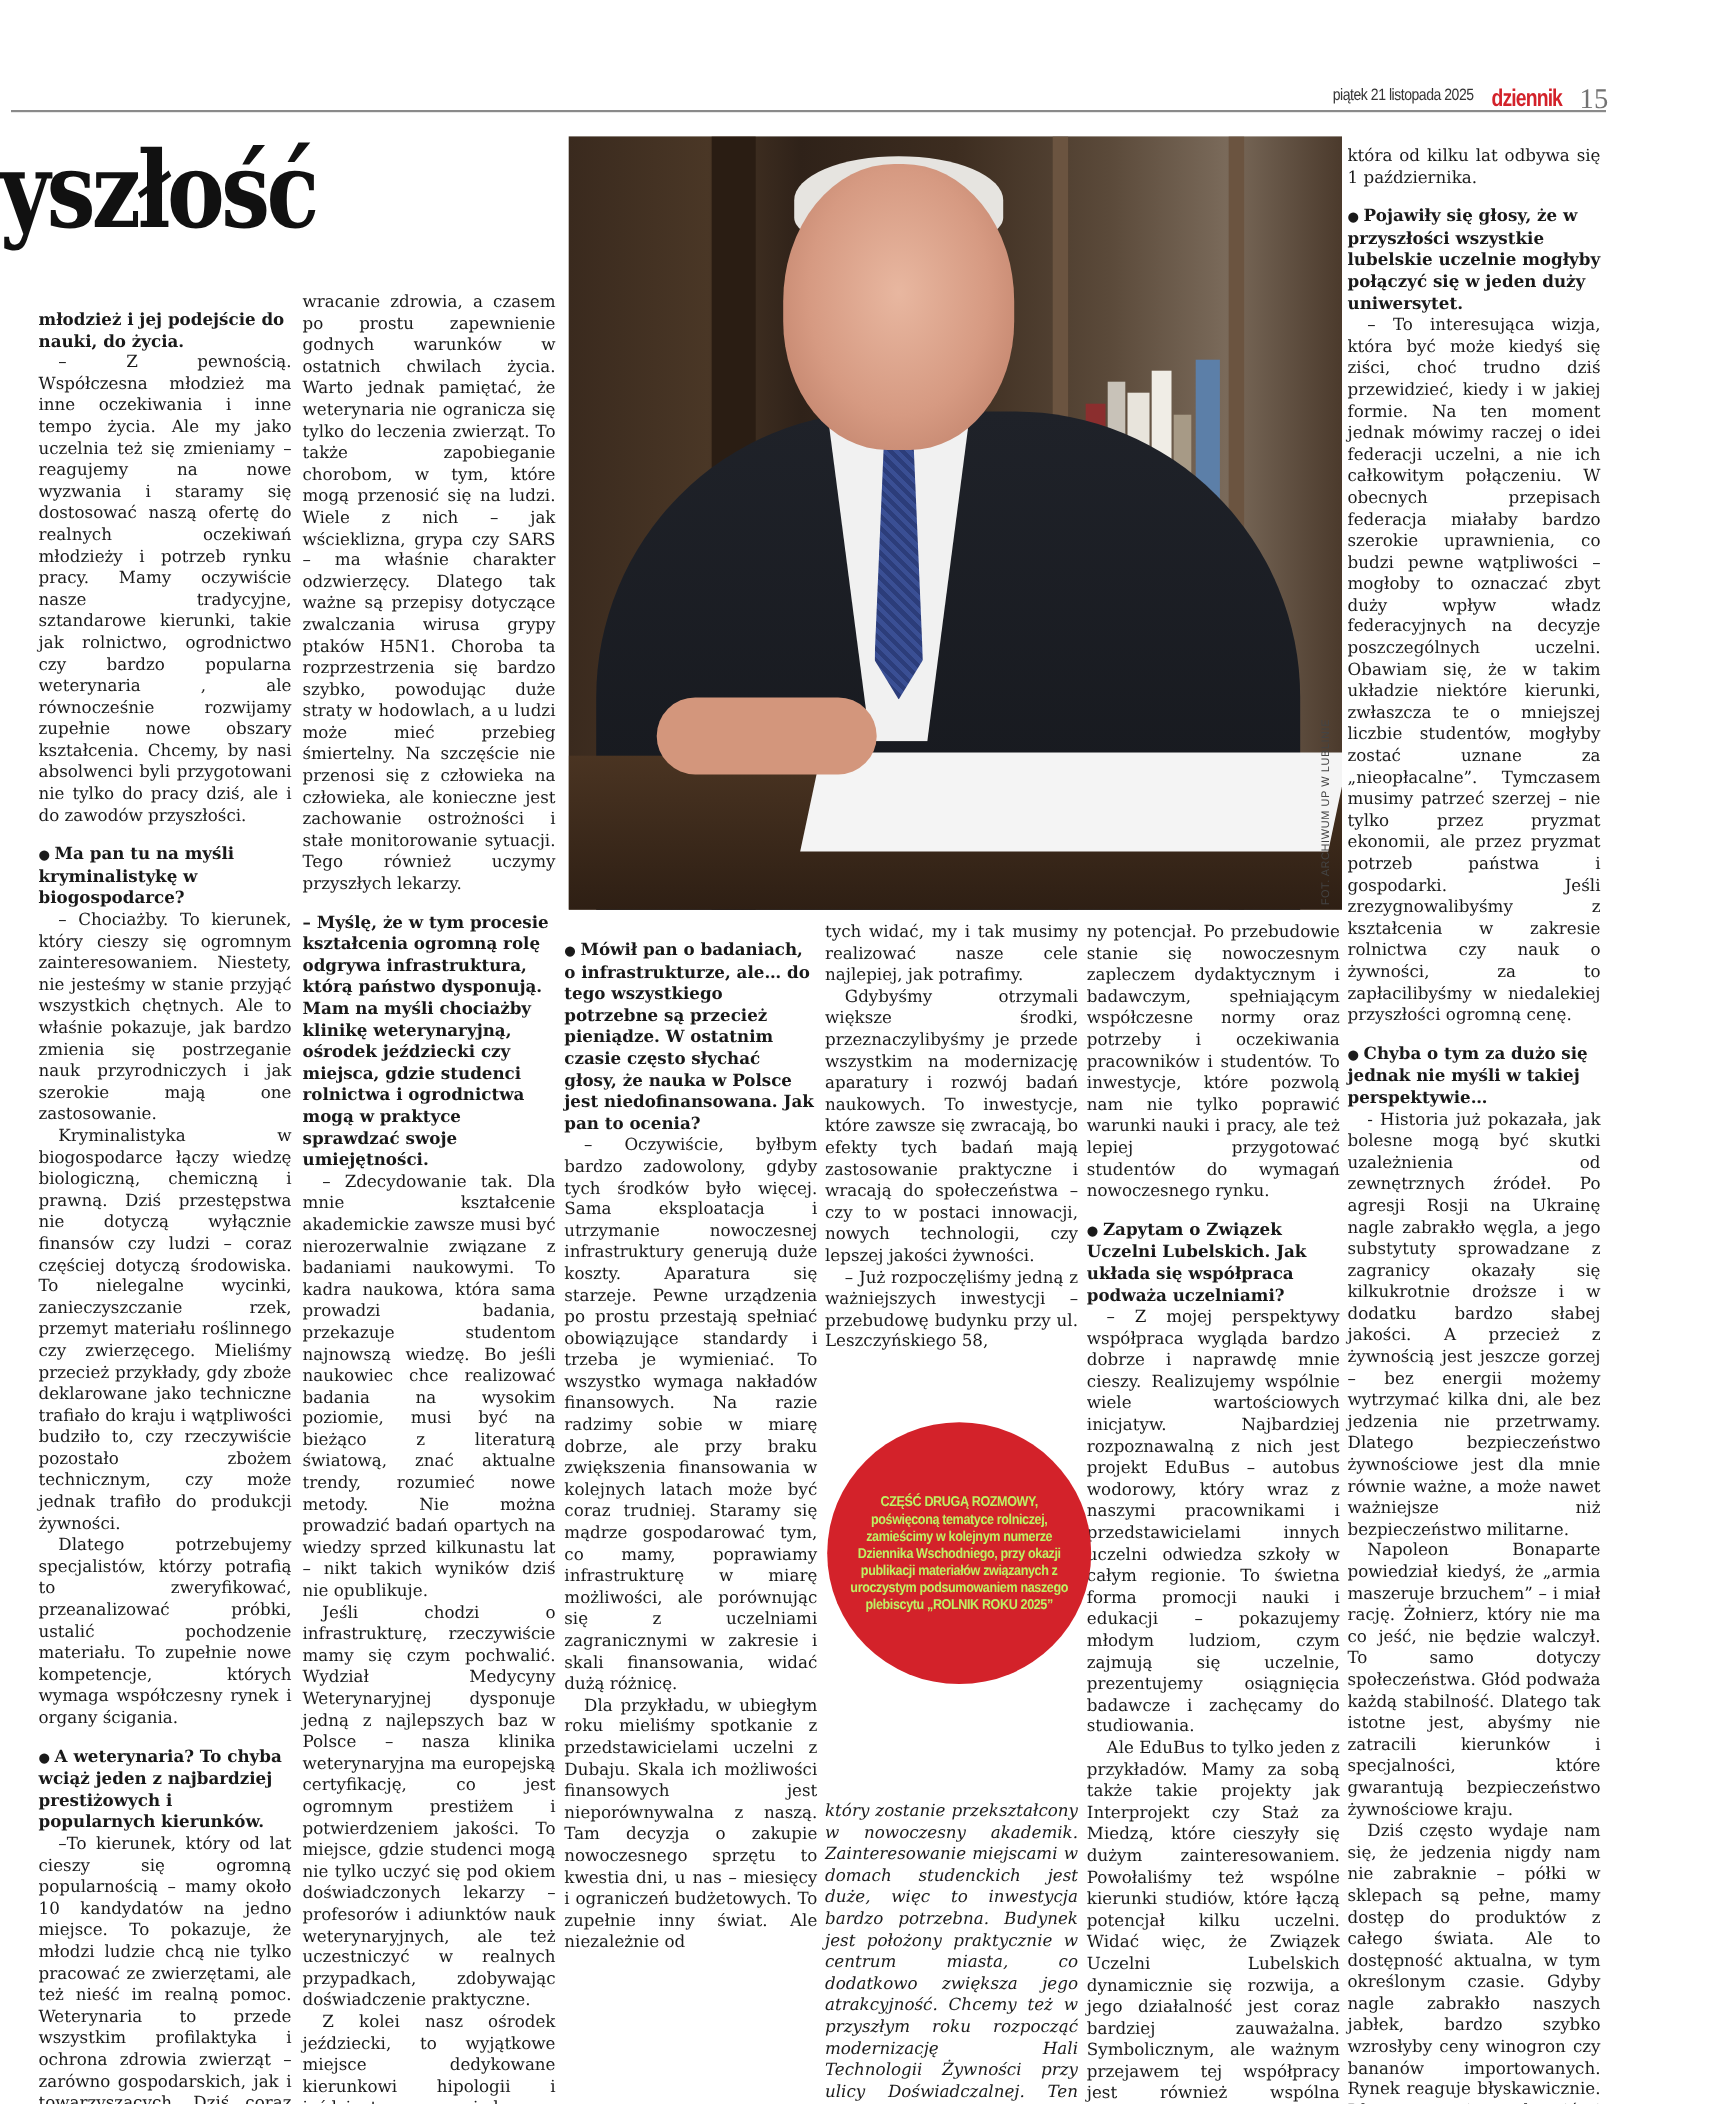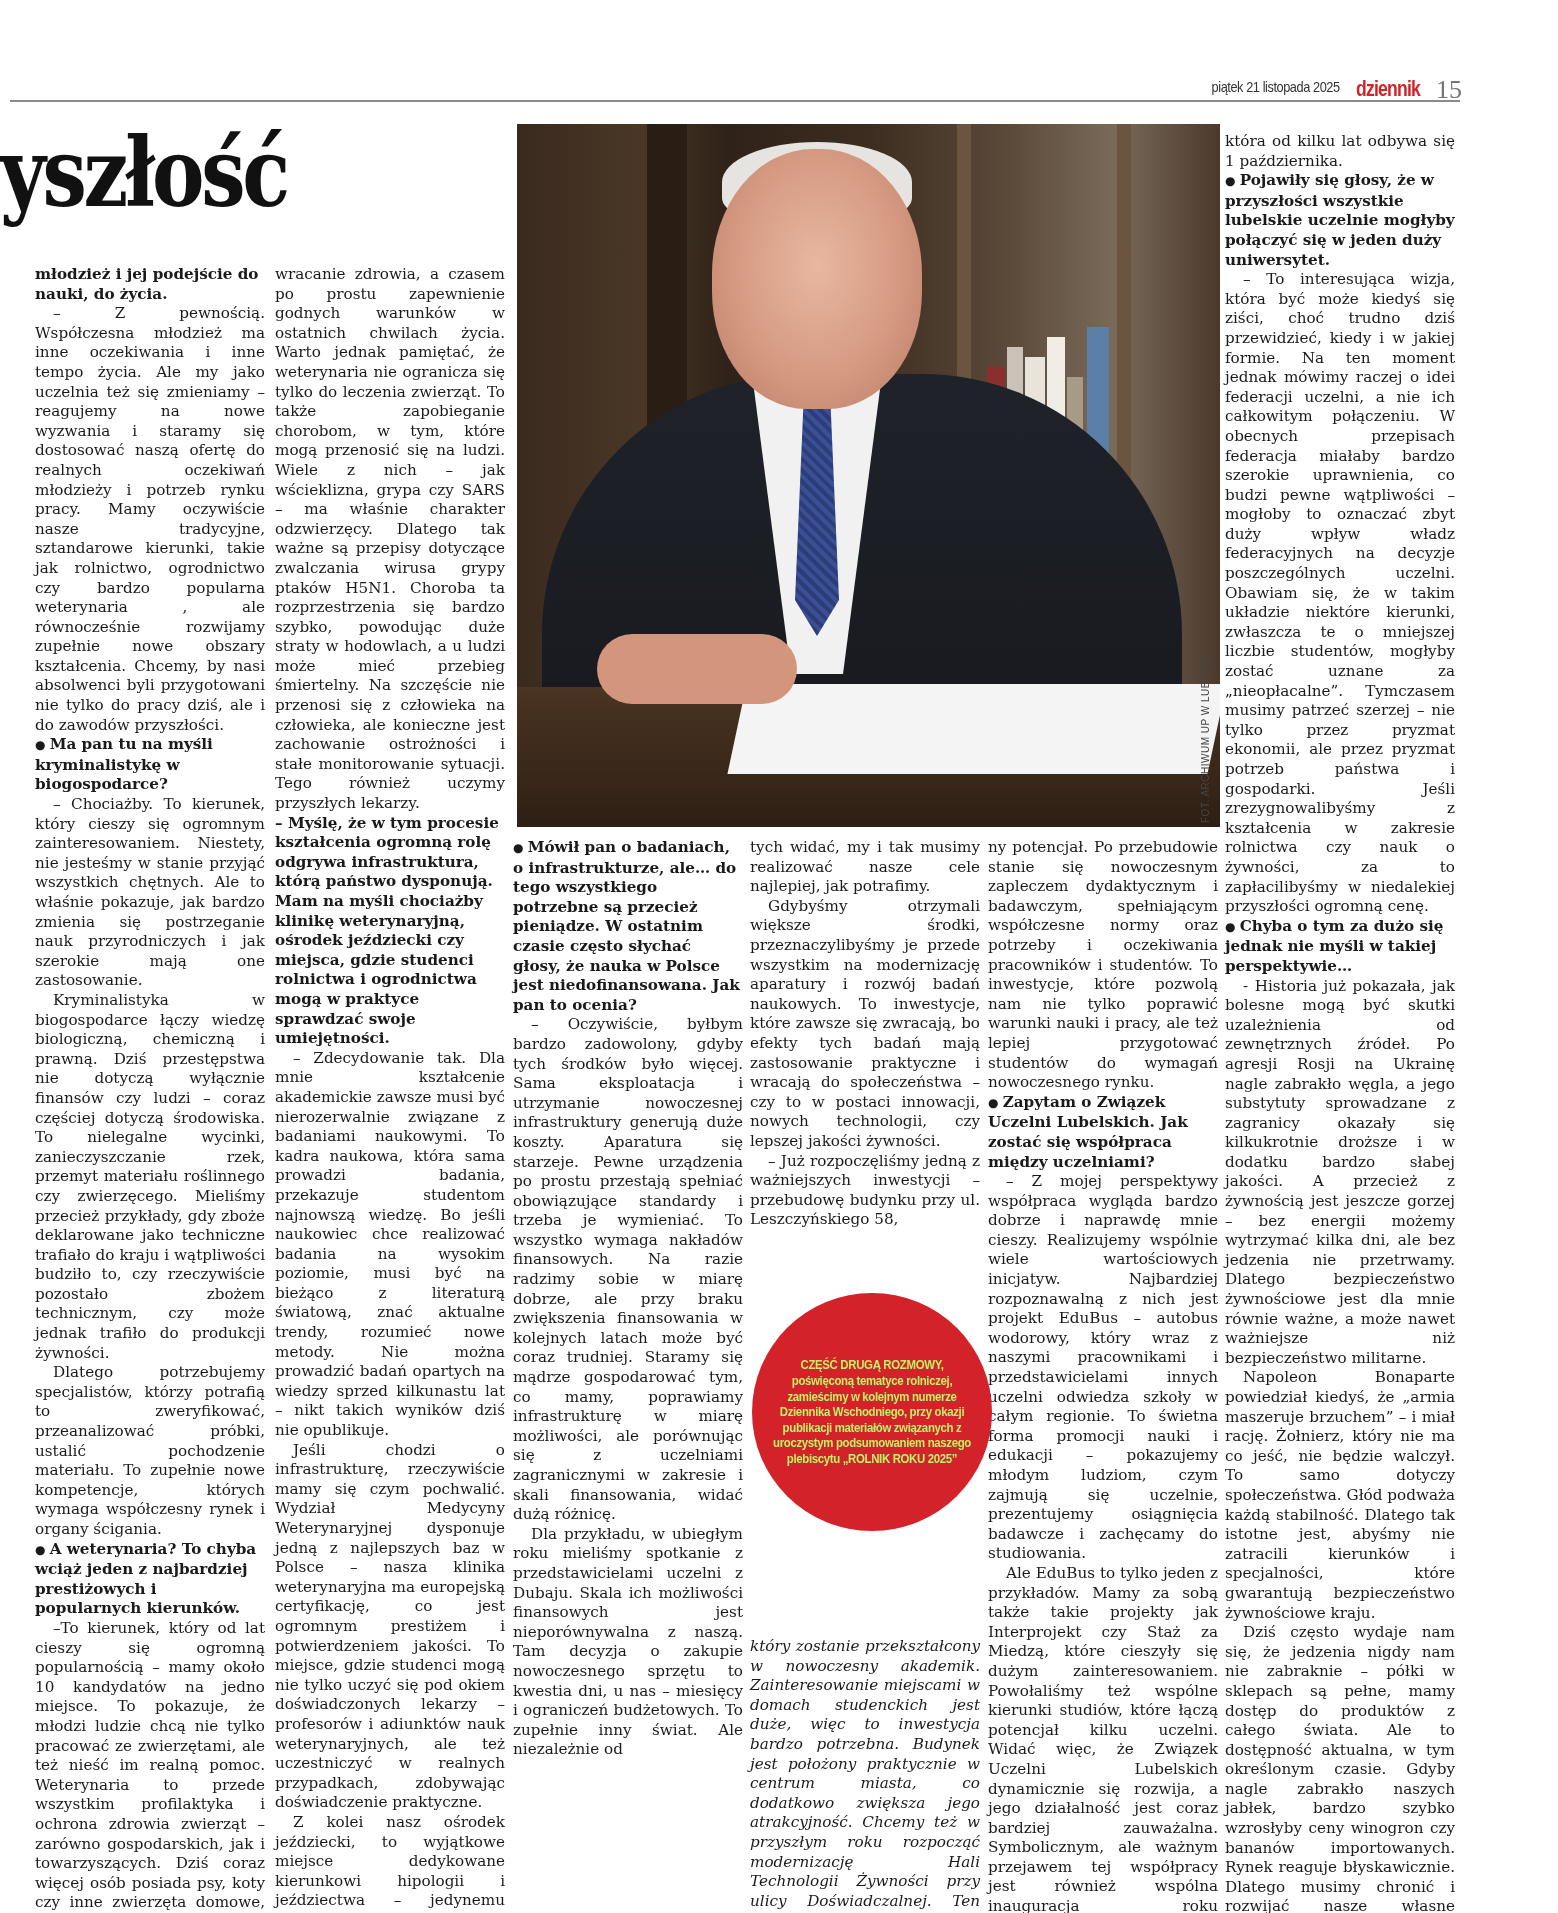--- a/index.html
+++ b/index.html
@@ -18,21 +18,21 @@
   .photo .suit{position:absolute;left:25px;top:250px;width:640px;height:460px;border-radius:260px 260px 0 0;background:linear-gradient(180deg,#1f2229,#15171c);}
   .photo .shirt{position:absolute;left:235px;top:250px;width:130px;height:300px;background:#f1f1f1;clip-path:polygon(0 0,100% 0,70% 100%,30% 100%);}
   .photo .tie{position:absolute;left:278px;top:272px;width:44px;height:240px;background:repeating-linear-gradient(45deg,#2c3d7a 0 4px,#3a4f94 4px 8px);clip-path:polygon(20% 0,80% 0,100% 85%,50% 100%,0 85%);}
   .photo .desk{position:absolute;left:0;right:0;bottom:0;height:140px;background:linear-gradient(180deg,#4a3422,#2e1f14);}
   .photo .paper{position:absolute;left:220px;top:560px;width:480px;height:90px;background:#f4f4f4;transform:skewX(-12deg);}
   .photo .hands{position:absolute;left:80px;top:510px;width:200px;height:70px;border-radius:40px;background:#d3967c;}
   .photo-credit{position:absolute;left:1200px;top:823px;transform:rotate(-90deg);transform-origin:left top;font-family:"Liberation Sans",sans-serif;font-size:10px;color:#444;letter-spacing:0.5px;white-space:nowrap;}
   .col{position:absolute;width:230px;font-size:15.2px;line-height:19.6px;text-align:justify;hyphens:manual;}
   .col p{margin:0;text-indent:18px;}
   .col p.noind{text-indent:0;}
-  .col .q{font-weight:bold;text-indent:0;text-align:left;}
+  .col .q{font-weight:bold;text-indent:0;text-align:left;margin-top:16px;}
   .col .q .bullet{font-size:12px;}
   .c1{left:35px;top:265px;}
   .c2{left:275px;top:265px;}
   .c3{left:513px;top:838px;}
   .c4{left:750px;top:838px;}
   .c5{left:988px;top:838px;}
   .c6{left:1225px;top:132px;}
   .c4b{left:750px;top:1637px;font-style:italic;}
   .badge{position:absolute;left:752px;top:1293px;width:240px;height:238px;border-radius:50%;background:#d3222a;color:#bef264;display:flex;align-items:center;justify-content:center;text-align:center;}
   .badge .txt{font-family:"Liberation Sans",sans-serif;font-weight:bold;font-size:13px;line-height:15.6px;letter-spacing:-0.4px;width:232px;transform:scaleX(0.88);}
@@ -95,21 +95,21 @@
 <div class="col c4">
     <p class="noind">tych widać, my i tak musimy realizować nasze cele najlepiej, jak potrafimy.</p>
     <p class="">Gdybyśmy otrzymali większe środki, przeznaczylibyśmy je przede wszystkim na modernizację aparatury i rozwój badań naukowych. To inwestycje, które zawsze się zwracają, bo efekty tych badań mają zastosowanie praktyczne i wracają do społeczeństwa – czy to w postaci innowacji, nowych technologii, czy lepszej jakości żywności.</p>
     <p class="">– Już rozpoczęliśmy jedną z ważniejszych inwestycji – przebudowę budynku przy ul. Leszczyńskiego 58,</p>
   </div>
 <div class="col c4b">
     <p class="noind">który zostanie przekształcony w nowoczesny akademik. Zainteresowanie miejscami w domach studenckich jest duże, więc to inwestycja bardzo potrzebna. Budynek jest położony praktycznie w centrum miasta, co dodatkowo zwiększa jego atrakcyjność. Chcemy też w przyszłym roku rozpocząć modernizację Hali Technologii Żywności przy ulicy Doświadczalnej. Ten obiekt od kilku lat nie jest użytkowany, a ma ogrom-</p>
   </div>
 <div class="col c5">
     <p class="noind">ny potencjał. Po przebudowie stanie się nowoczesnym zapleczem dydaktycznym i badawczym, spełniającym współczesne normy oraz potrzeby i oczekiwania pracowników i studentów. To inwestycje, które pozwolą nam nie tylko poprawić warunki nauki i pracy, ale też lepiej przygotować studentów do wymagań nowoczesnego rynku.</p>
-    <p class="q"><span class="bullet">● </span><span>Zapytam o Związek Uczelni Lubelskich. Jak zostać się współpraca między uczelniami?</span></p>
+    <p class="q"><span class="bullet">● </span><span>Zapytam o Związek Uczelni Lubelskich. Jak układa się współpraca podważa uczelniami?</span></p>
     <p class="">– Z mojej perspektywy współpraca wygląda bardzo dobrze i naprawdę mnie cieszy. Realizujemy wspólnie wiele wartościowych inicjatyw. Najbardziej rozpoznawalną z nich jest projekt EduBus – autobus wodorowy, który wraz z naszymi pracownikami i przedstawicielami innych uczelni odwiedza szkoły w całym regionie. To świetna forma promocji nauki i edukacji – pokazujemy młodym ludziom, czym zajmują się uczelnie, prezentujemy osiągnięcia badawcze i zachęcamy do studiowania.</p>
     <p class="">Ale EduBus to tylko jeden z przykładów. Mamy za sobą także takie projekty jak Interprojekt czy Staż za Miedzą, które cieszyły się dużym zainteresowaniem. Powołaliśmy też wspólne kierunki studiów, które łączą potencjał kilku uczelni. Widać więc, że Związek Uczelni Lubelskich dynamicznie się rozwija, a jego działalność jest coraz bardziej zauważalna. Symbolicznym, ale ważnym przejawem tej współpracy jest również wspólna inauguracja roku akademickiego,</p>
   </div>
 <div class="col c6">
     <p class="noind">która od kilku lat odbywa się 1 października.</p>
     <p class="q"><span class="bullet">● </span><span>Pojawiły się głosy, że w przyszłości wszystkie lubelskie uczelnie mogłyby połączyć się w jeden duży uniwersytet.</span></p>
     <p class="">– To interesująca wizja, która być może kiedyś się ziści, choć trudno dziś przewidzieć, kiedy i w jakiej formie. Na ten moment jednak mówimy raczej o idei federacji uczelni, a nie ich całkowitym połączeniu. W obecnych przepisach federacja miałaby bardzo szerokie uprawnienia, co budzi pewne wątpliwości – mogłoby to oznaczać zbyt duży wpływ władz federacyjnych na decyzje poszczególnych uczelni. Obawiam się, że w takim układzie niektóre kierunki, zwłaszcza te o mniejszej liczbie studentów, mogłyby zostać uznane za „nieopłacalne”. Tymczasem musimy patrzeć szerzej – nie tylko przez pryzmat ekonomii, ale przez pryzmat potrzeb państwa i gospodarki. Jeśli zrezygnowalibyśmy z kształcenia w zakresie rolnictwa czy nauk o żywności, za to zapłacilibyśmy w niedalekiej przyszłości ogromną cenę.</p>
     <p class="q"><span class="bullet">● </span><span>Chyba o tym za dużo się jednak nie myśli w takiej perspektywie…</span></p>
     <p class="">- Historia już pokazała, jak bolesne mogą być skutki uzależnienia od zewnętrznych źródeł. Po agresji Rosji na Ukrainę nagle zabrakło węgla, a jego substytuty sprowadzane z zagranicy okazały się kilkukrotnie droższe i w dodatku bardzo słabej jakości. A przecież z żywnością jest jeszcze gorzej – bez energii możemy wytrzymać kilka dni, ale bez jedzenia nie przetrwamy. Dlatego bezpieczeństwo żywnościowe jest dla mnie równie ważne, a może nawet ważniejsze niż bezpieczeństwo militarne.</p>
     <p class="">Napoleon Bonaparte powiedział kiedyś, że „armia maszeruje brzuchem” – i miał rację. Żołnierz, który nie ma co jeść, nie będzie walczył. To samo dotyczy społeczeństwa. Głód podważa każdą stabilność. Dlatego tak istotne jest, abyśmy nie zatracili kierunków i specjalności, które gwarantują bezpieczeństwo żywnościowe kraju.</p>

